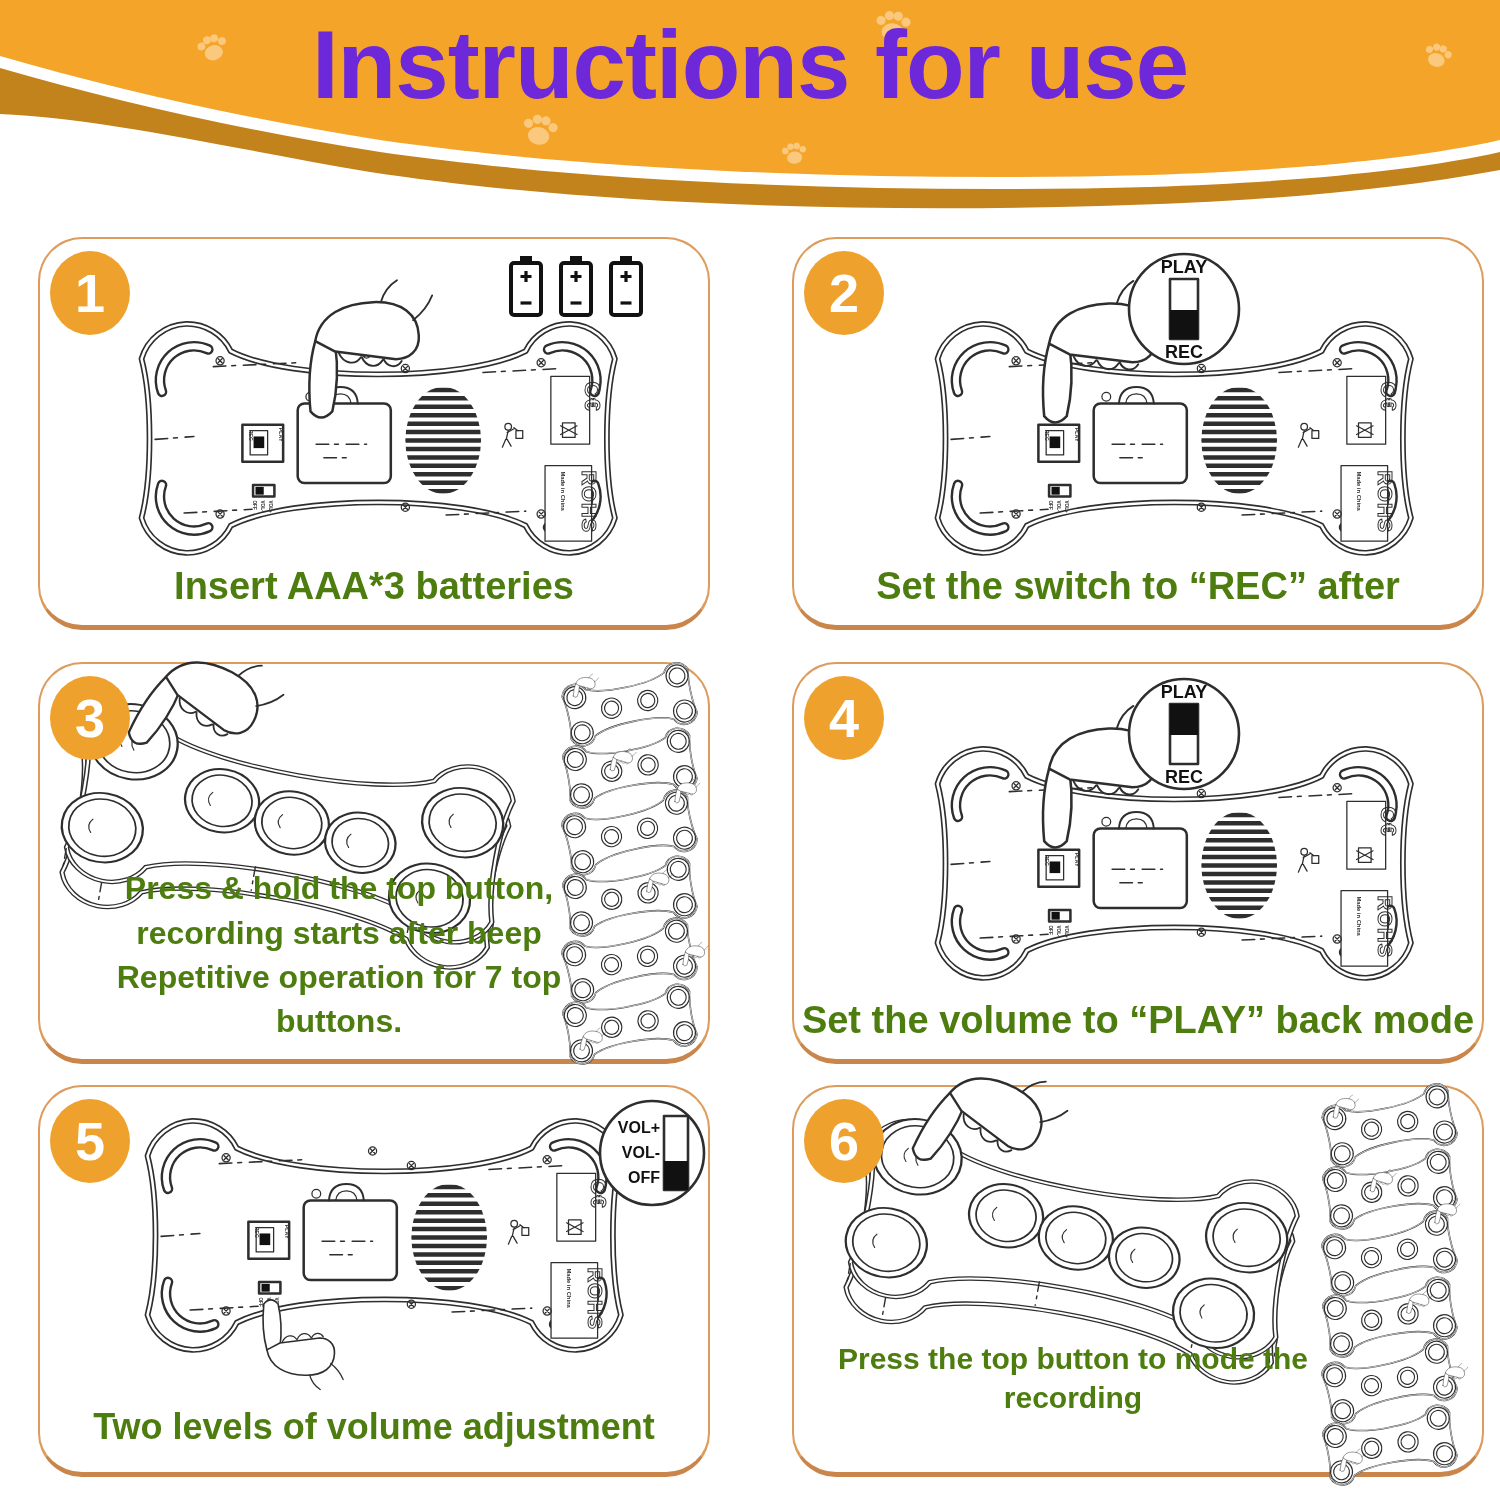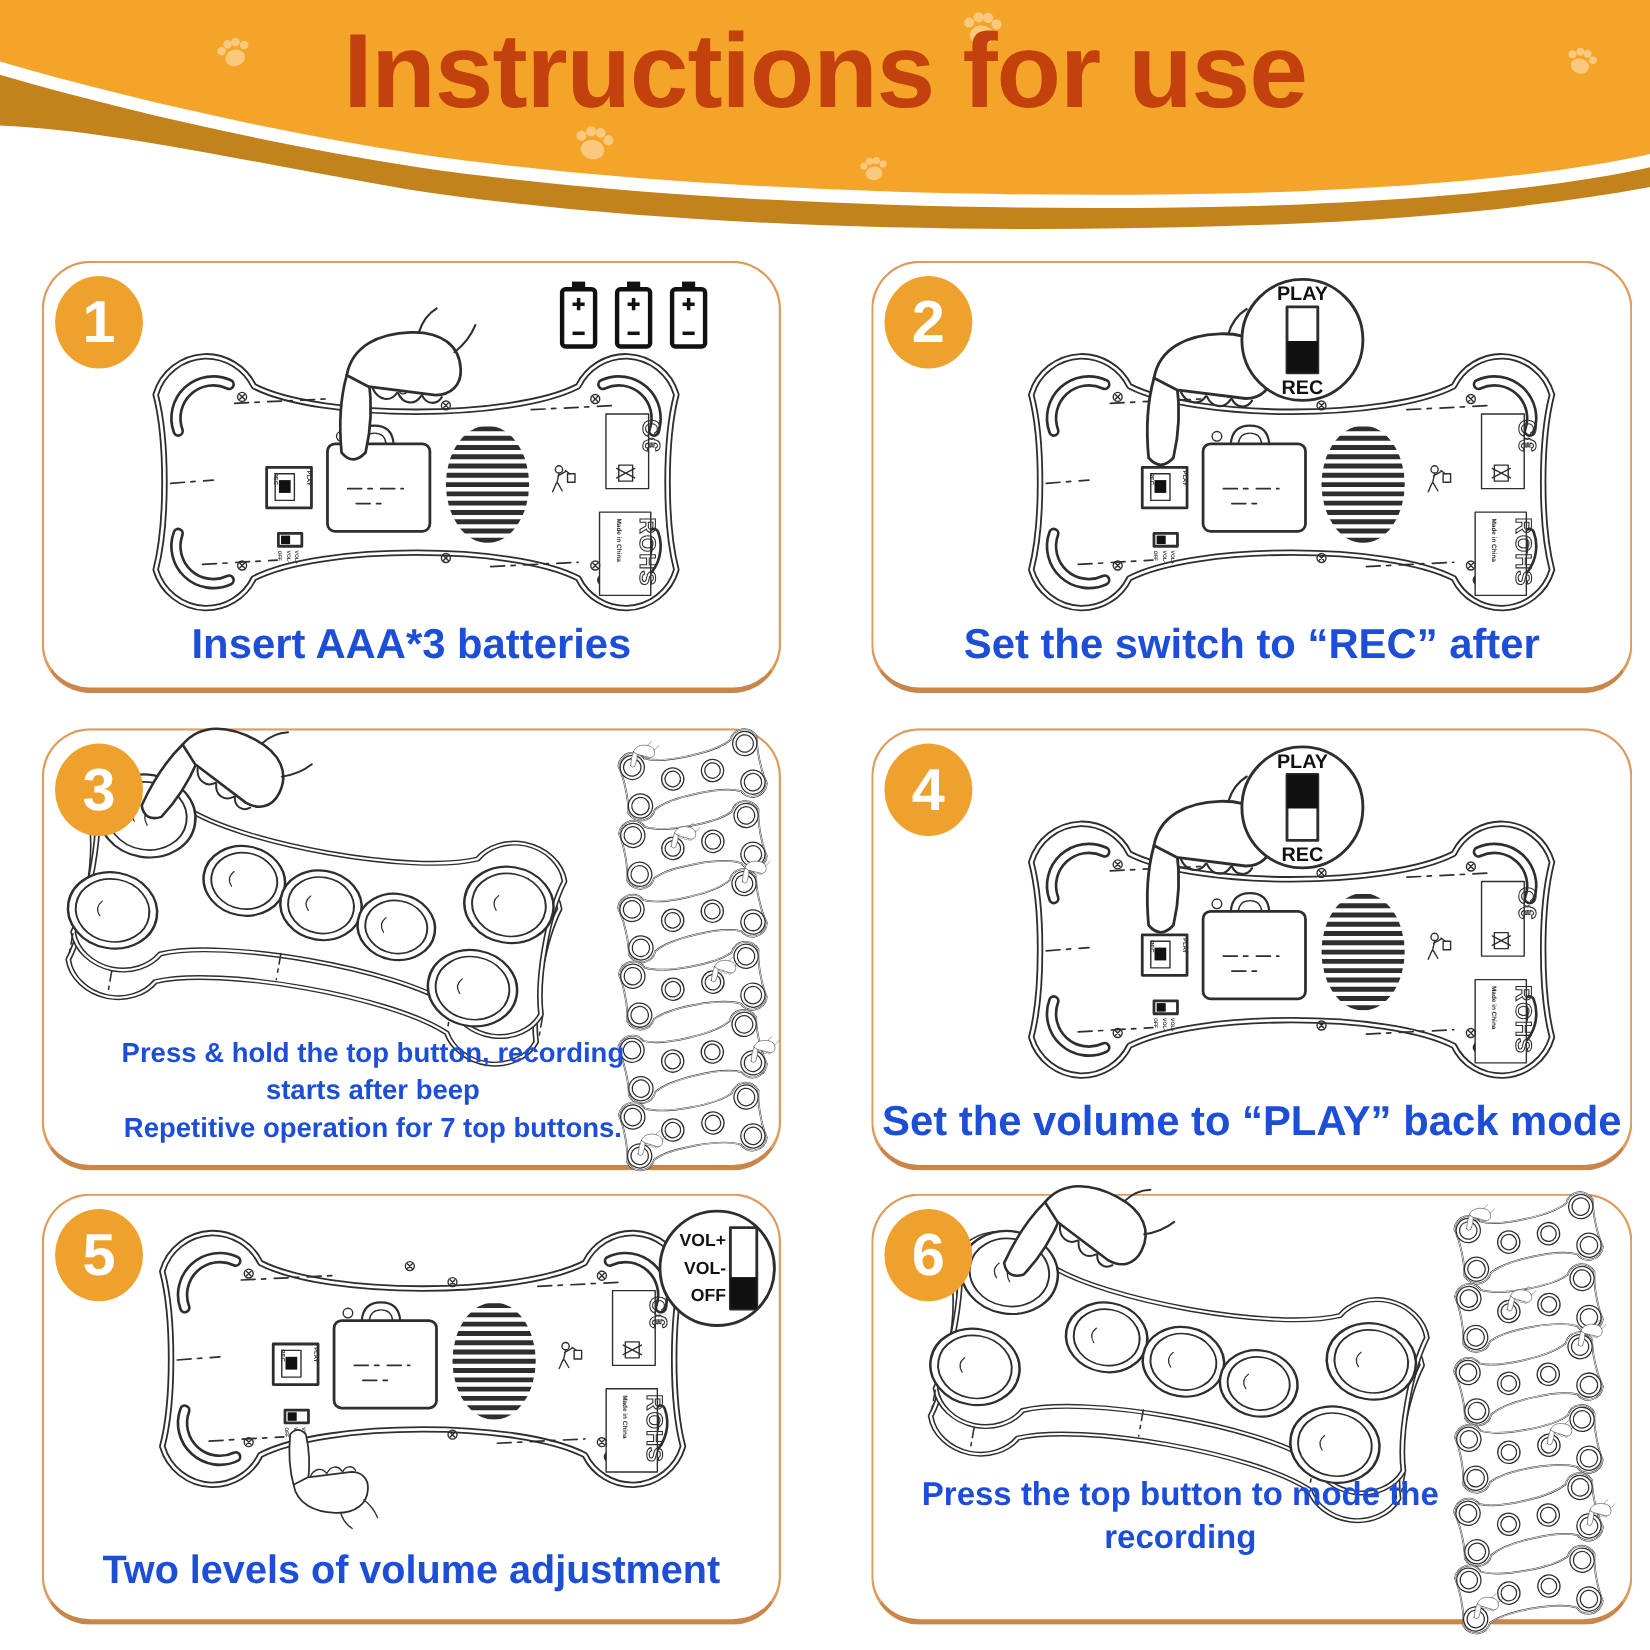--- a/index.html
+++ b/index.html
@@ -1,37 +1,37 @@
 <!DOCTYPE html>
 <html><head>
 <meta charset="utf-8">
 <style>
   html,body{margin:0;padding:0;background:#fff;}
   .page{position:relative;width:1500px;height:1500px;background:#fff;overflow:hidden;
         font-family:"Liberation Sans",sans-serif;}
   
   .header{position:absolute;left:0;top:0;width:1500px;height:240px;}
   .title{position:absolute;left:0;right:0;top:10px;text-align:center;
-         font-size:96px;font-weight:700;color:#c2410c;letter-spacing:-1px;}
+         font-size:96px;font-weight:700;color:#6d28d9;letter-spacing:-1px;}
   
   .panel{position:absolute;border:2px solid #DD9B5C;border-bottom:5px solid #C9854A;
          border-radius:44px;background:#fff;}
   .p1{left:38px;top:237px;width:668px;height:386px;}
   .p2{left:792px;top:237px;width:688px;height:386px;}
   .p3{left:38px;top:662px;width:668px;height:395px;}
   .p4{left:792px;top:662px;width:688px;height:395px;}
   .p5{left:38px;top:1085px;width:668px;height:385px;}
   .p6{left:792px;top:1085px;width:688px;height:385px;}
   .badge{position:absolute;left:10px;top:12px;width:80px;height:84px;border-radius:50%;
          background:#EFA12D;color:#fff;font-size:54px;font-weight:700;
          display:flex;align-items:center;justify-content:center;z-index:3;}
   .illo{position:absolute;left:0;top:0;width:100%;height:100%;z-index:1;}
   .cap{position:absolute;left:6px;right:6px;bottom:14px;text-align:center;z-index:2;
-       color:#1d4ed8;font-weight:700;font-size:38px;line-height:1.32;}
-  .cap3{font-size:25px;right:104px;bottom:16px;line-height:1.38;margin-left:28px;}
+       color:#4d7c0f;font-weight:700;font-size:38px;line-height:1.32;}
+  .cap3{font-size:32px;right:104px;bottom:16px;line-height:1.38;margin-left:28px;}
   .cap5{font-size:36px;bottom:20px;line-height:1.42;}
   .cap6{font-size:30px;right:136px;bottom:54px;}
   
   svg{overflow:visible;}
   svg text{font-family:"Liberation Sans",sans-serif;}
   .dual1{fill:#fff;stroke:#2e2e2e;stroke-width:6;stroke-linejoin:round;}
   .dual2{fill:none;stroke:#fff;stroke-width:2.6;stroke-linejoin:round;}
   .slot1{fill:none;stroke:#2e2e2e;stroke-width:11;stroke-linecap:round;}
   .slot2{fill:none;stroke:#fff;stroke-width:6;stroke-linecap:round;}
   .ln{fill:none;stroke:#2e2e2e;stroke-width:2;stroke-linecap:round;stroke-linejoin:round;}

